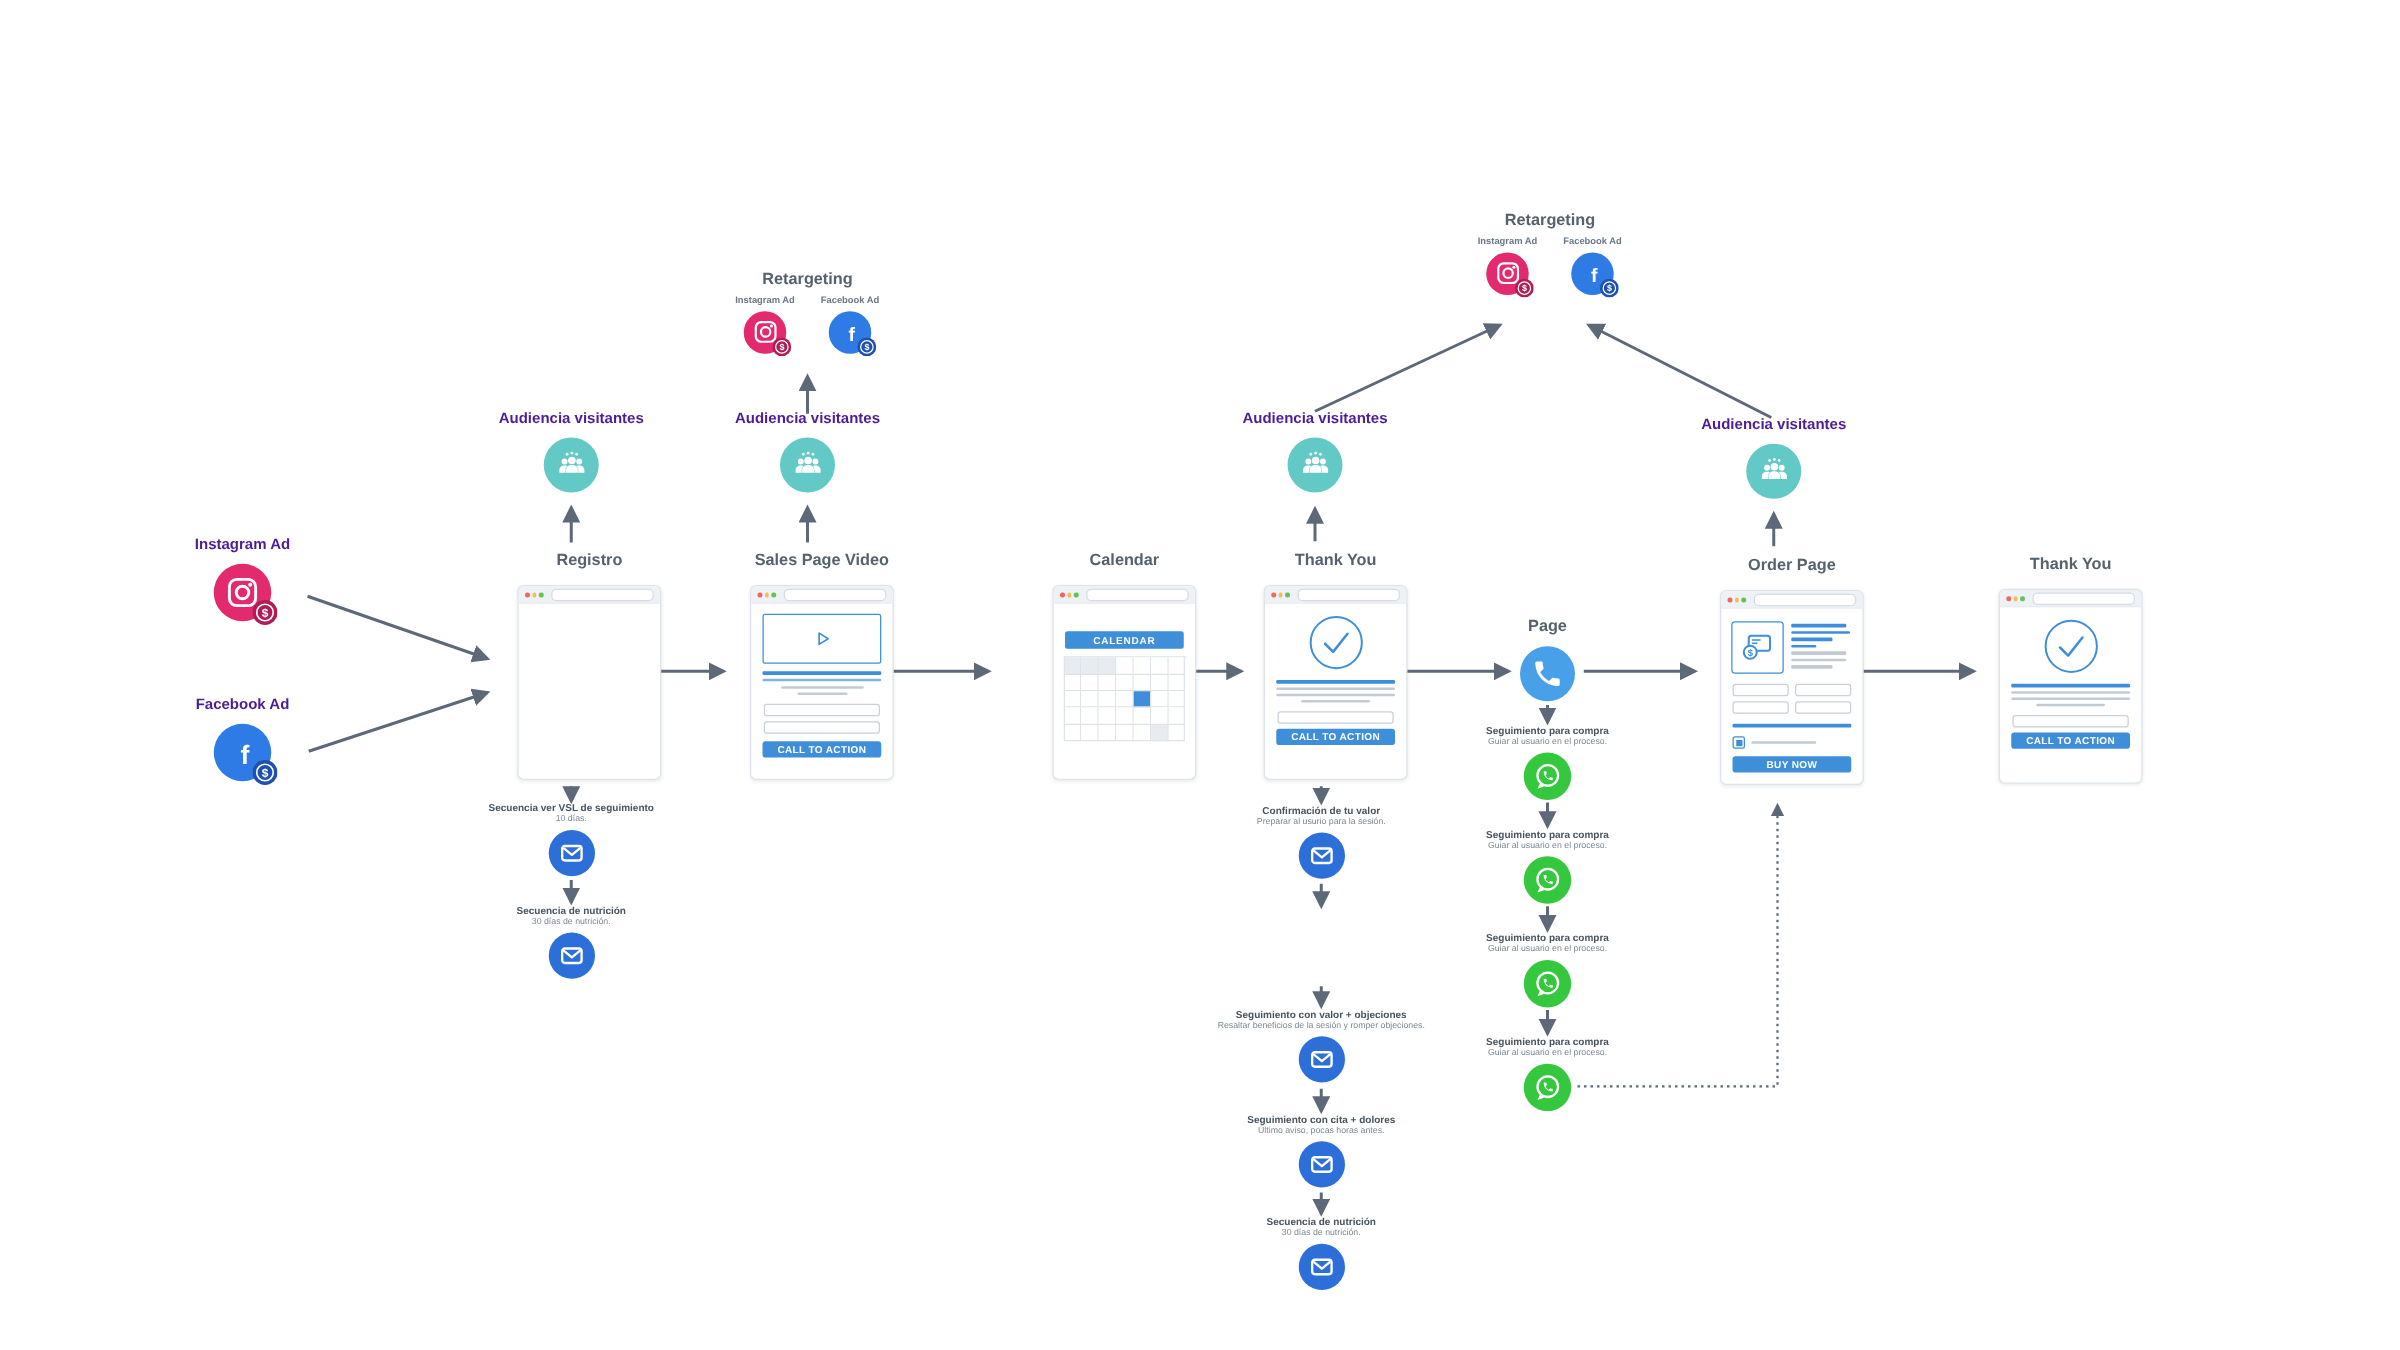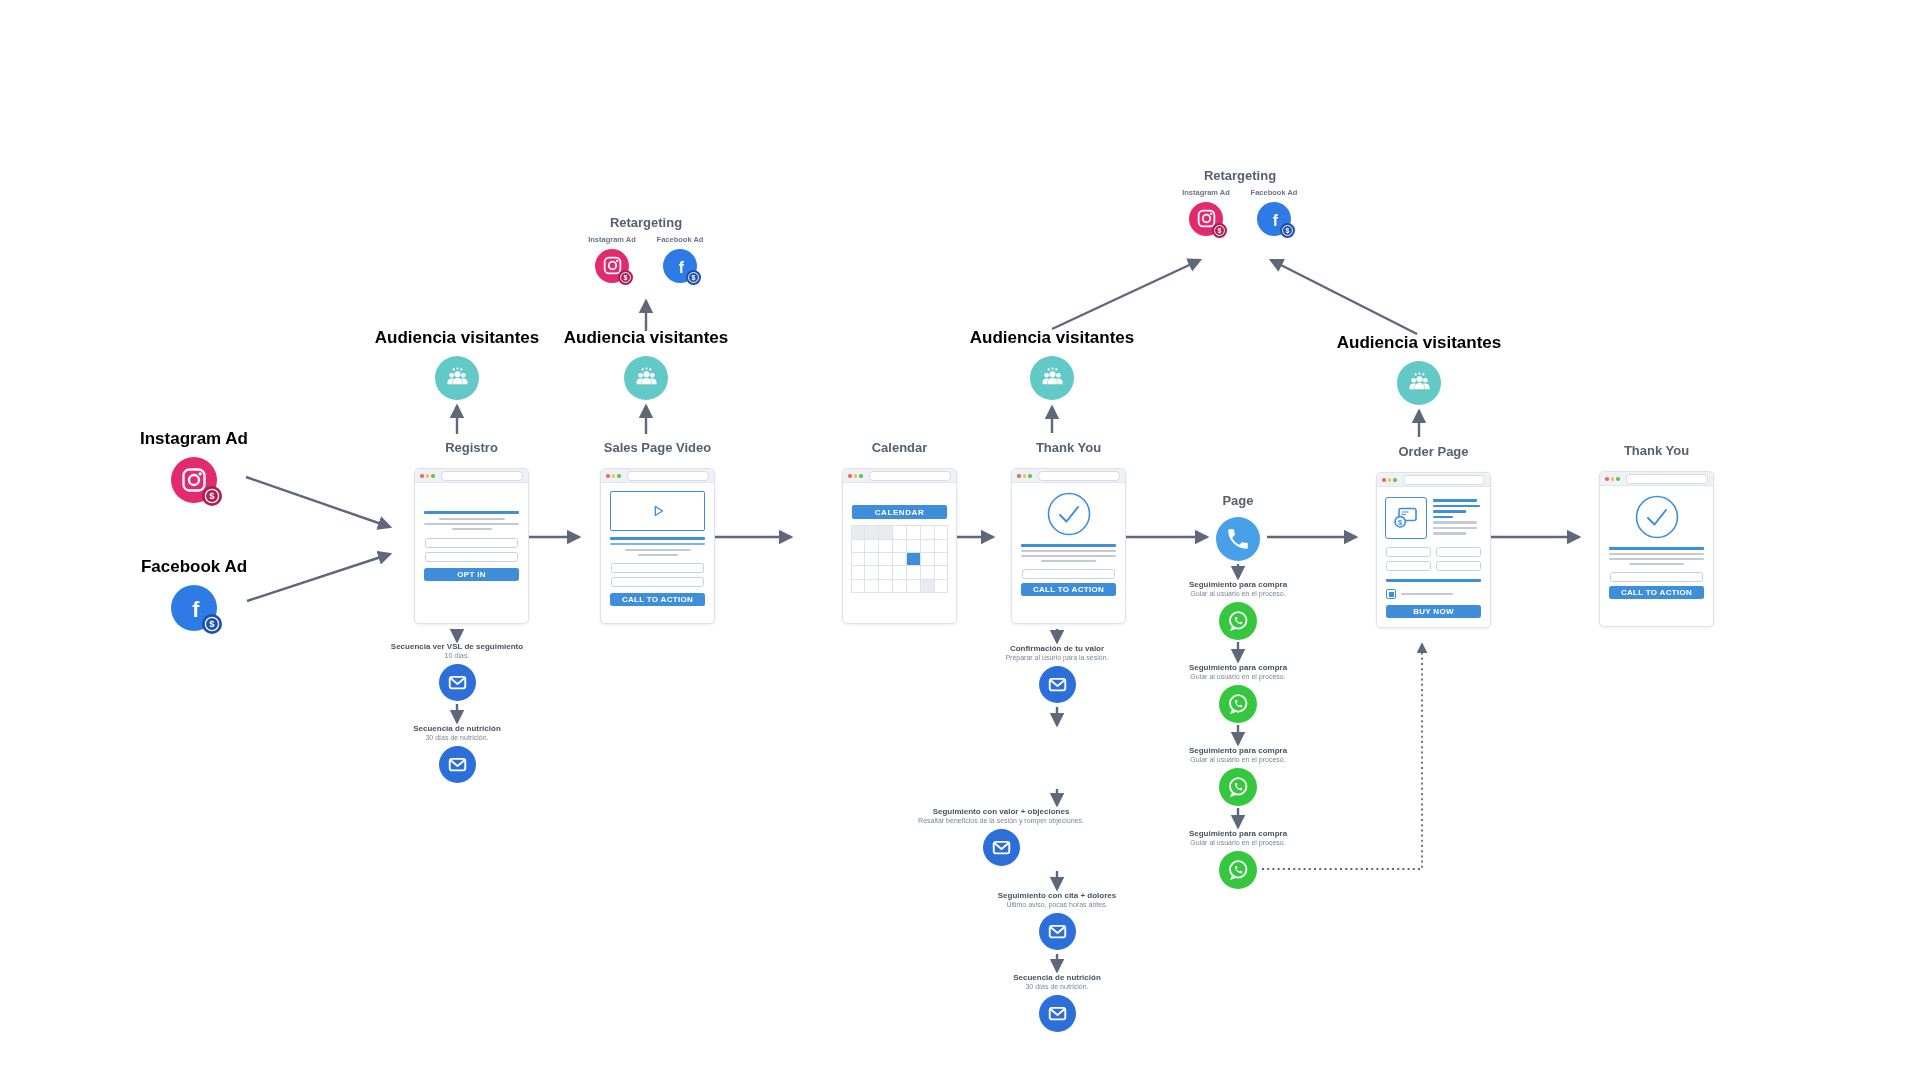--- a/index.html
+++ b/index.html
@@ -3,21 +3,21 @@
 <meta charset="utf-8">
 <style>
   html,body{margin:0;padding:0;background:#fff;}
   .canvas{position:relative;width:1920px;height:1080px;background:#ffffff;overflow:hidden;
           font-family:"Liberation Sans",sans-serif;color:#55626e;}
   .arrows{position:absolute;left:0;top:0;width:1920px;height:1080px;pointer-events:none;}
   .ar{stroke:#5d6878;stroke-width:2.4;fill:none;marker-end:url(#ah);}
   .ar.dotted{stroke-dasharray:2 3.2;stroke-width:1.8;}
 
   .vstack{position:absolute;display:flex;flex-direction:column;align-items:center;}
-  .lbl{font-size:17px;font-weight:700;color:#000000;line-height:1.15;margin-bottom:8px;white-space:nowrap;}
+  .lbl{font-size:12px;font-weight:700;color:#4c1d95;line-height:1.15;margin-bottom:8px;white-space:nowrap;}
   .lbl-sm{font-size:7.5px;font-weight:600;color:#6a7686;line-height:1.2;margin-bottom:5px;white-space:nowrap;}
   .node-title{font-size:13px;font-weight:700;color:#55626e;line-height:1.1;margin-bottom:13px;white-space:nowrap;text-align:center;}
 
   
   .chip{position:relative;border-radius:50%;display:flex;align-items:center;justify-content:center;}
   .chip.teal{background:#62c9c6;width:44px;height:44px;}
   .chip.insta{background:#e32a6e;}
   .chip.fb{background:#2e7be5;}
   .chip.mail{background:#2d6fd8;width:37px;height:37px;}
   .chip.phone{background:#47a0e8;width:44px;height:44px;}
@@ -282,29 +282,20 @@
 
   <div class="node" style="left:402px;top:441px;width:115px;">
     <div class="node-title">Registro</div>
     <div class="window">
       <div class="win-header">
         <span class="dot r"></span>
         <span class="dot y"></span>
         <span class="dot g"></span>
         <span class="urlbar"></span>
       </div>
-      <div class="win-body">
-        <div class="ln blue w95 mt22"></div>
-        <div class="ln gray w66 mt4"></div>
-        <div class="ln gray w95 mt3"></div>
-        <div class="ln gray w40 mt3"></div>
-        <div class="input-mock mt8"></div>
-        <div class="input-mock mt4"></div>
-        <div class="btn-mock mt6">OPT IN</div>
-      </div>
     </div>
   </div>
 
   <div class="node" style="left:588px;top:441px;width:115px;">
     <div class="node-title">Sales Page Video</div>
     <div class="window">
       <div class="win-header">
         <span class="dot r"></span>
         <span class="dot y"></span>
         <span class="dot g"></span>
@@ -501,21 +492,21 @@
 
   <div class="seq-item" style="left:937px;top:645px;width:240px;">
     <div class="seq-title">Confirmación de tu valor</div>
     <div class="seq-sub">Preparar al usurio para la sesión.</div>
     <div class="chip mail">
       <svg width="21" height="21" viewBox="0 0 20 20">
           <use href="#mail-glyph"></use>
         </svg>
     </div>
   </div>
-  <div class="seq-item" style="left:881px;top:808px;width:240px;text-align:center;">
+  <div class="seq-item" style="left:937px;top:808px;width:240px;text-align:center;">
     <div class="seq-title">Seguimiento con valor + objeciones</div>
     <div class="seq-sub">Resaltar beneficios de la sesión y romper objeciones.</div>
     <div class="chip mail">
       <svg width="21" height="21" viewBox="0 0 20 20">
           <use href="#mail-glyph"></use>
         </svg>
     </div>
   </div>
   <div class="seq-item" style="left:937px;top:892px;width:240px;">
     <div class="seq-title">Seguimiento con cita + dolores</div>

